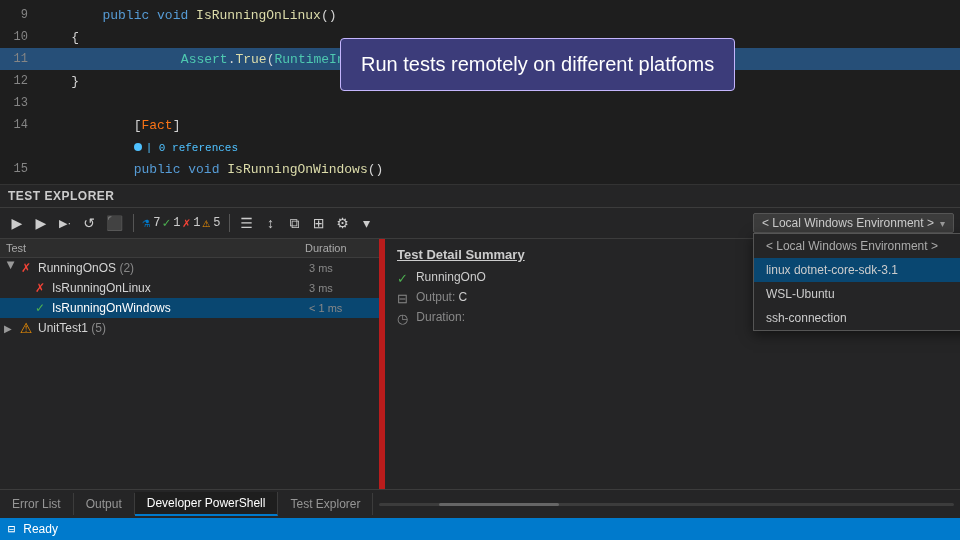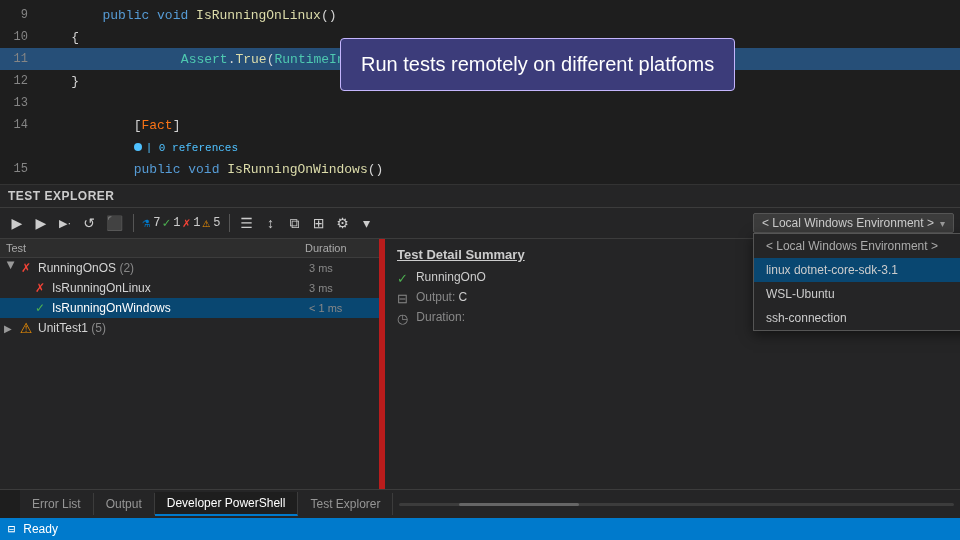--- a/index.html
+++ b/index.html
@@ -353,21 +353,20 @@
       border-top: 1px solid #3c3c3c;
       display: flex;
       flex-direction: column;
     }
 
     .tab-bar {
       display: flex;
       align-items: center;
       padding: 2px 0;
       background: #252526;
-      margin-left: 20px;
     }
 
     .tab-item {
       padding: 4px 12px;
       font-family: 'Segoe UI', sans-serif;
       font-size: 12px;
       color: #969696;
       cursor: pointer;
       border-right: 1px solid #3c3c3c;
     }

